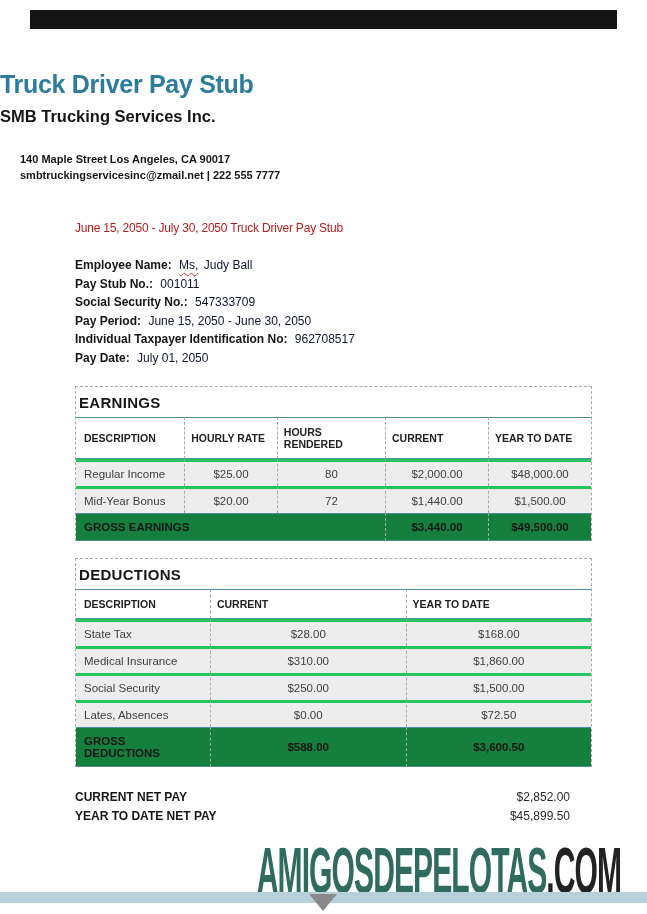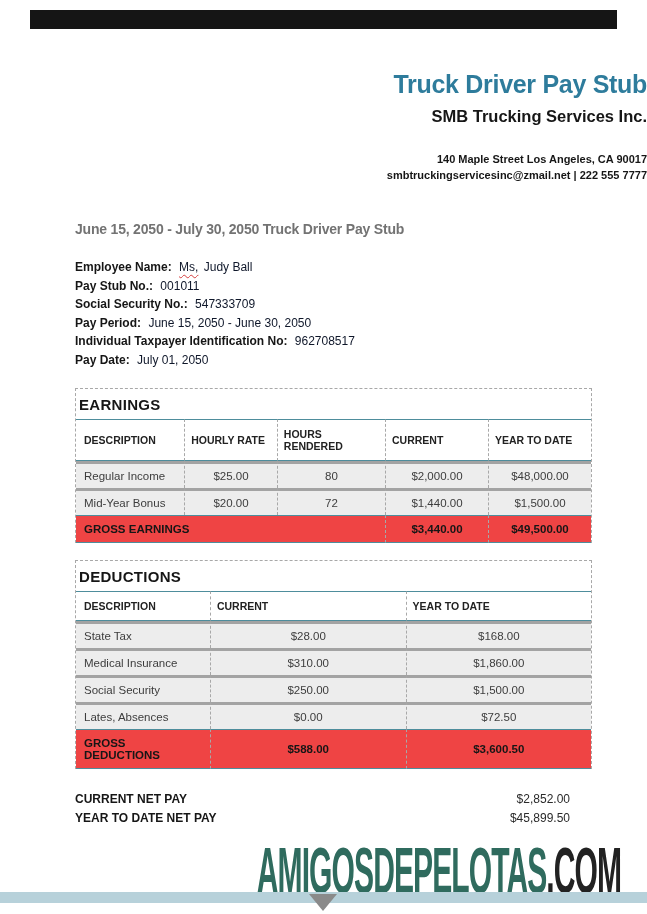--- a/index.html
+++ b/index.html
@@ -14,35 +14,35 @@
   }
 
   
   .top-bar {
     position:absolute; left:30px; top:10px;
     width:587px; height:19px;
     background:#151515;
   }
 
   
-  .header { position:absolute; top:70px; left:0; width:647px; text-align:right; }
+  .header { position:absolute; top:70px; left:0; width:647px; text-align:left; }
   .doc-title {
     color:#2e7c9c; font-size:25px; font-weight:bold; letter-spacing:-0.3px;
   }
   .company-name { margin-top:8px; font-size:16.5px; font-weight:bold; color:#161616; }
   .company-contact-block { margin-top:25px; }
   .company-address, .company-contact {
     font-size:11px; font-weight:bold; color:#161616; line-height:16px;padding-left:20px;
   }
 
   
   .content { position:absolute; left:75px; top:221px; width:517px; }
 
   .period-heading {
-    color:#737373; font-size:14px; font-weight:bold; letter-spacing:-0.2px;
+    color:#b91c1c; font-size:12px; font-weight:normal; letter-spacing:-0.2px;
   }
 
   .employee-info { margin-top:21px; }
   .info-row { font-size:12px; line-height:18.5px; color:#222; }
   .info-label { font-weight:bold; color:#161616; }
   .info-value { margin-left:4px; color:#0f172a; }
   .misspelled {
     text-decoration:underline wavy #d43f3f;
     text-decoration-thickness:1px;
     text-underline-offset:3px;
@@ -73,26 +73,26 @@
     border-bottom:1px solid #4e8d9c;
     background:#fff;
   }
   table.paytable th.col-left { text-align:left; padding-left:8px; }
   table.paytable th.col-center { text-align:left; }
   table.paytable td { font-size:11.5px; }
   tr.data-row td {
     background:#ededed;
     color:#3d3d3d;
     padding:6px 6px;
-    border-top:3px solid #a3a3a3;
+    border-top:3px solid #22c55e;
     text-align:center;
   }
   tr.data-row td.cell-left { text-align:left; padding-left:8px; }
   tr.gross-row td {
-    background:#ef4444;
+    background:#15803d;
     font-weight:bold; color:#161616;
     padding:7px 6px;
     border-top:1px solid #4e8d9c;
     border-bottom:1px solid #4e8d9c;
     text-align:center;
   }
   tr.gross-row td.cell-left { text-align:left; padding-left:8px; }
   .vsep { border-left:1px dashed #a8a8a8; }
 
   

